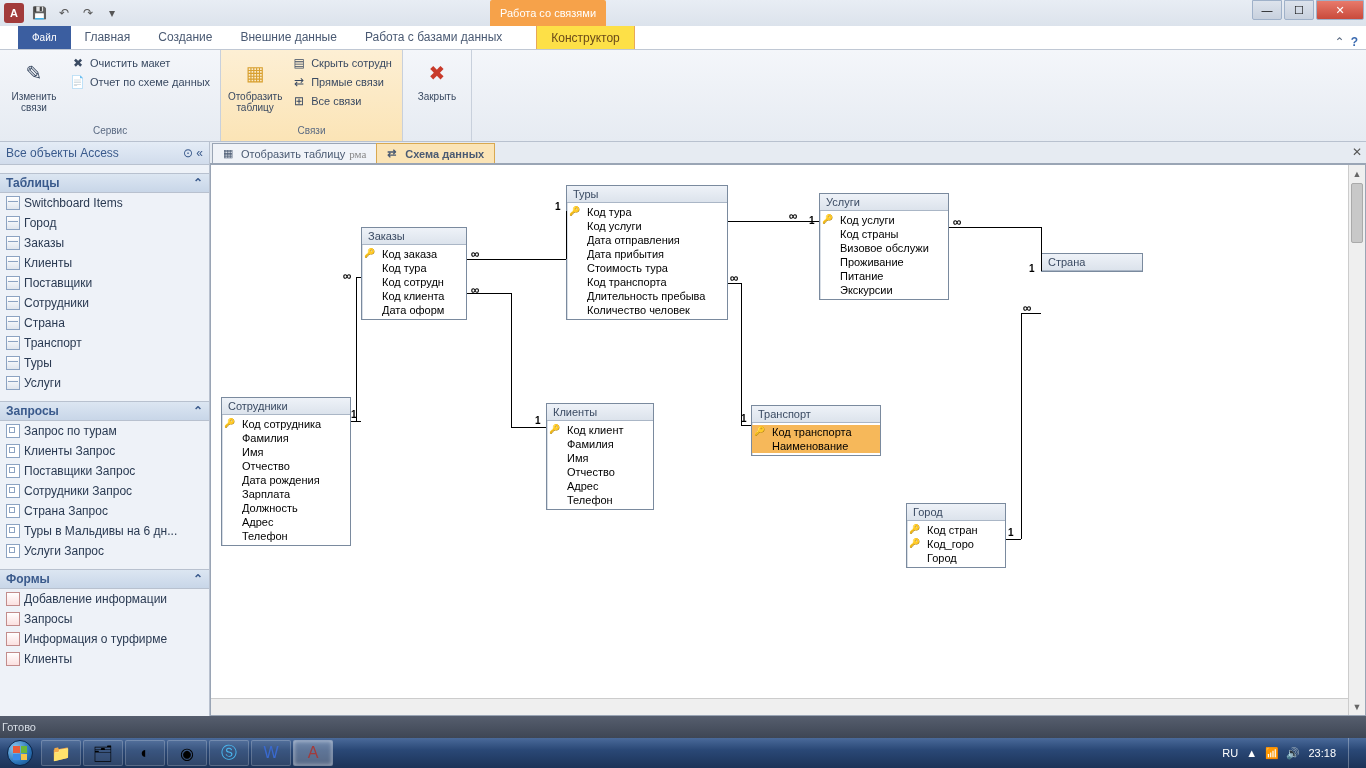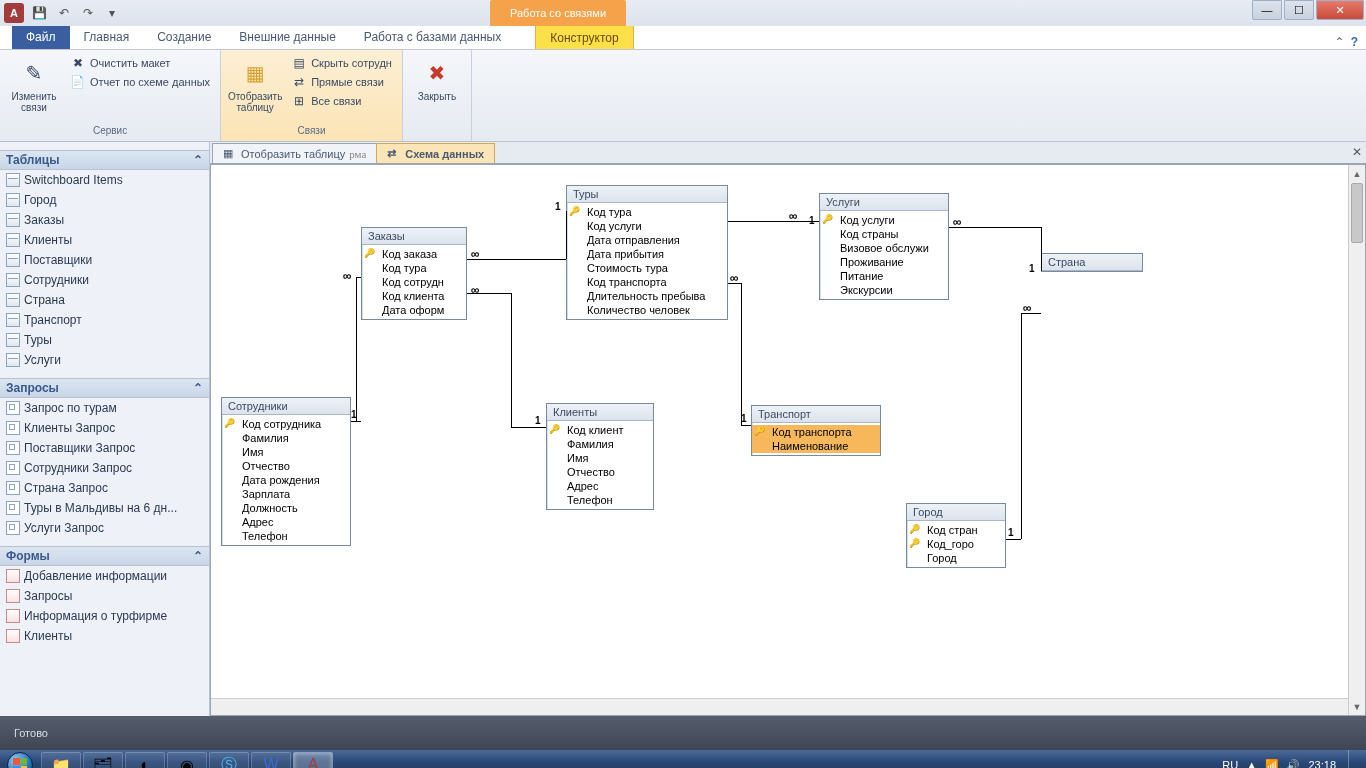--- a/index.html
+++ b/index.html
@@ -3,29 +3,29 @@
 <meta charset="utf-8">
 <style>
 * { box-sizing: border-box; margin: 0; padding: 0; font-family: "Segoe UI", Tahoma, sans-serif; }
 html, body { width: 1366px; height: 768px; overflow: hidden; background: #fff; }
 
 
 .titlebar { height: 26px; background: linear-gradient(#e8edf4,#dce3ec); display: flex; align-items: center; font-size: 12px; position: relative; }
 .titlebar .app-icon { width: 20px; height: 20px; background: #a23b3b; border-radius: 3px; margin: 0 4px; display:flex;align-items:center;justify-content:center;color:#fff;font-weight:bold;font-size:11px;}
 .titlebar .qat { display: flex; gap: 4px; margin-left: 2px; }
 .titlebar .qat .q { width: 20px; height: 20px; display:flex;align-items:center;justify-content:center;font-size:12px;color:#555;}
-.titlebar .context-tab { position: absolute; left: 490px; top: 0; height: 26px; background: #f6a24a; color:#fff; font-size: 11px; padding: 0 20px; display: flex; align-items: center; border-radius: 2px 2px 0 0;}
+.titlebar .context-tab { position: absolute; left: 490px; top: 0; height: 26px; background: #f6a24a; color:#fff; font-size: 11px; padding: 0 10px; display: flex; align-items: center; border-radius: 2px 2px 0 0;}
 .titlebar .doc-title { position: absolute; left: 610px; top: 0; height: 26px; display: flex; align-items: center; color: #555; font-size: 12px; }
 .titlebar .win-controls { position: absolute; right: 0; top: 0; display: flex; height: 20px;}
 .titlebar .win-controls .wc { width: 30px; height: 20px; display:flex;align-items:center;justify-content:center;font-size:11px; background: linear-gradient(#dde3ec,#c8d1de); border:1px solid #9fb1c9; border-radius: 0 0 2px 2px; margin-right:2px;}
 .titlebar .win-controls .wc.close { background: linear-gradient(#e87a6b,#c94a3b); color:#fff; width: 48px;}
 
 
 .ribbontabs { height: 24px; background: #fff; display: flex; align-items: flex-end; border-bottom: 1px solid #c0c8d4; }
-.ribbontabs .file { background: #3b5ea0; color: #fff; height: 24px; padding: 0 14px; display:flex;align-items:center;font-size:12px; margin-left:12px;text-align:center;}
+.ribbontabs .file { background: #3b5ea0; color: #fff; height: 24px; padding: 0 14px; display:flex;align-items:center;font-size:10px; margin-left:18px;text-align:center;}
 .ribbontabs .tab { padding: 0 14px; height: 24px; display:flex;align-items:center; font-size: 12px; color: #4a5a73; cursor: default;}
 .ribbontabs .tab.context { background: #fde047; border: 1px solid #e8a858; border-bottom: none; color:#6a4a1a;}
 .ribbontabs .help { margin-left: auto; display:flex; gap:6px; padding-right:8px; color:#5a6a82;}
 .ribbontabs .help span{font-size:12px;}
 
 
 .ribbon { height: 92px; background: linear-gradient(#f4f6fa,#e6ebf2); border-bottom: 1px solid #b8c1cf; display: flex; }
 .group { border-right: 1px solid #c8d0dc; padding: 4px 6px 2px 6px; display: flex; flex-direction: column; position:relative;}
 .group .row { display: flex; align-items: flex-start; gap: 4px; flex: 1;}
 .group .label { text-align: center; font-size: 10px; color: #5a6a82; height: 14px;}
@@ -73,21 +73,21 @@
 .twin .fld.key::before{content:"🔑";position:absolute;left:2px;font-size:9px;color:#c8a030;}
 .twin .fld.sel{background:#f6b85a;}
 
 
 .rel{position:absolute;border-top:1px solid #000;}
 .relv{position:absolute;border-left:1px solid #000;}
 .lbl1{position:absolute;font-size:10px;font-weight:bold;}
 .lblinf{position:absolute;font-size:12px;font-weight:bold;}
 
 
-.statusbar { height: 34px; background: linear-gradient(#565e6e,#3e4654); color:#d8dee6; font-size:11px; display:flex;align-items:center;padding:0 14px;}
+.statusbar { height: 22px; background: linear-gradient(#565e6e,#3e4654); color:#d8dee6; font-size:11px; display:flex;align-items:center;padding:0 2px;}
 
 
 .taskbar { height: 30px; background: linear-gradient(#4a6a9a, #2a4876 40%, #1c3358); display:flex;align-items:center;position:relative;}
 .startbtn{width:40px;height:30px;display:flex;align-items:center;justify-content:center;}
 .startbtn .orb{width:26px;height:26px;border-radius:50%;background:radial-gradient(circle at 30% 30%,#8ec8f0,#2a74b8 60%,#1a4478);border:1px solid #0a2448;display:flex;align-items:center;justify-content:center;}
 .orb .flag{width:14px;height:14px;display:grid;grid-template:1fr 1fr/1fr 1fr;gap:1px;}
 .orb .flag div:nth-child(1){background:#e85a3a;}
 .orb .flag div:nth-child(2){background:#6ab83a;}
 .orb .flag div:nth-child(3){background:#3a8ae8;}
 .orb .flag div:nth-child(4){background:#f6c448;}
@@ -181,20 +181,24 @@
         <span>Закрыть</span>
       </div>
     </div>
     <div class="label"></div>
   </div>
 </div>
 
 <div class="main">
 
   <div class="navpane">
+    <div class="navhead">
+      <span>Все объекты Access</span>
+      <span>⊙ «</span>
+    </div>
 
     <div class="navgroup-hdr">
         <span>Таблицы</span>
         <span>⌃</span>
       </div>
     <div id="nav-tables">
         <div class="navitem">
           <span class="ico ico-table"></span>
           <span>Switchboard Items</span>
         </div>

